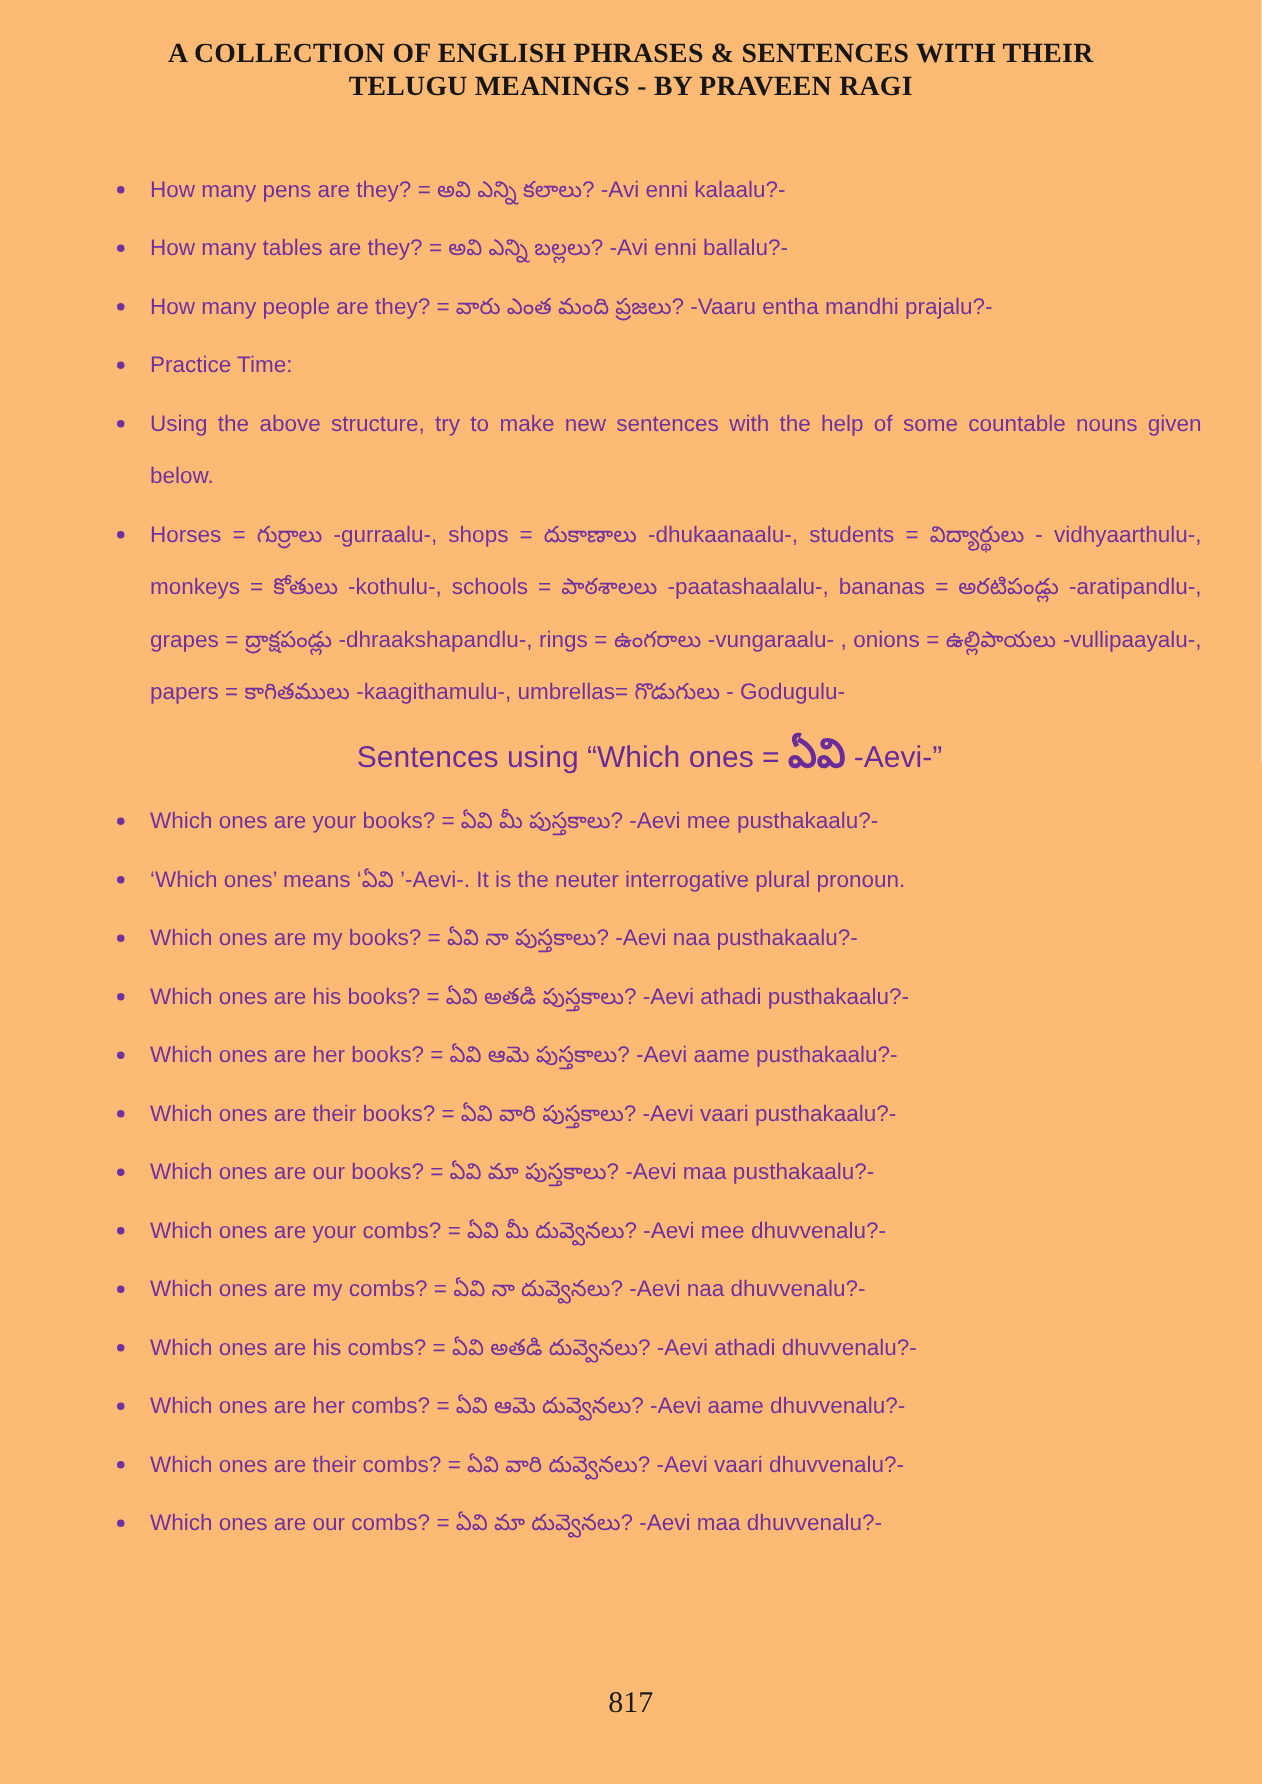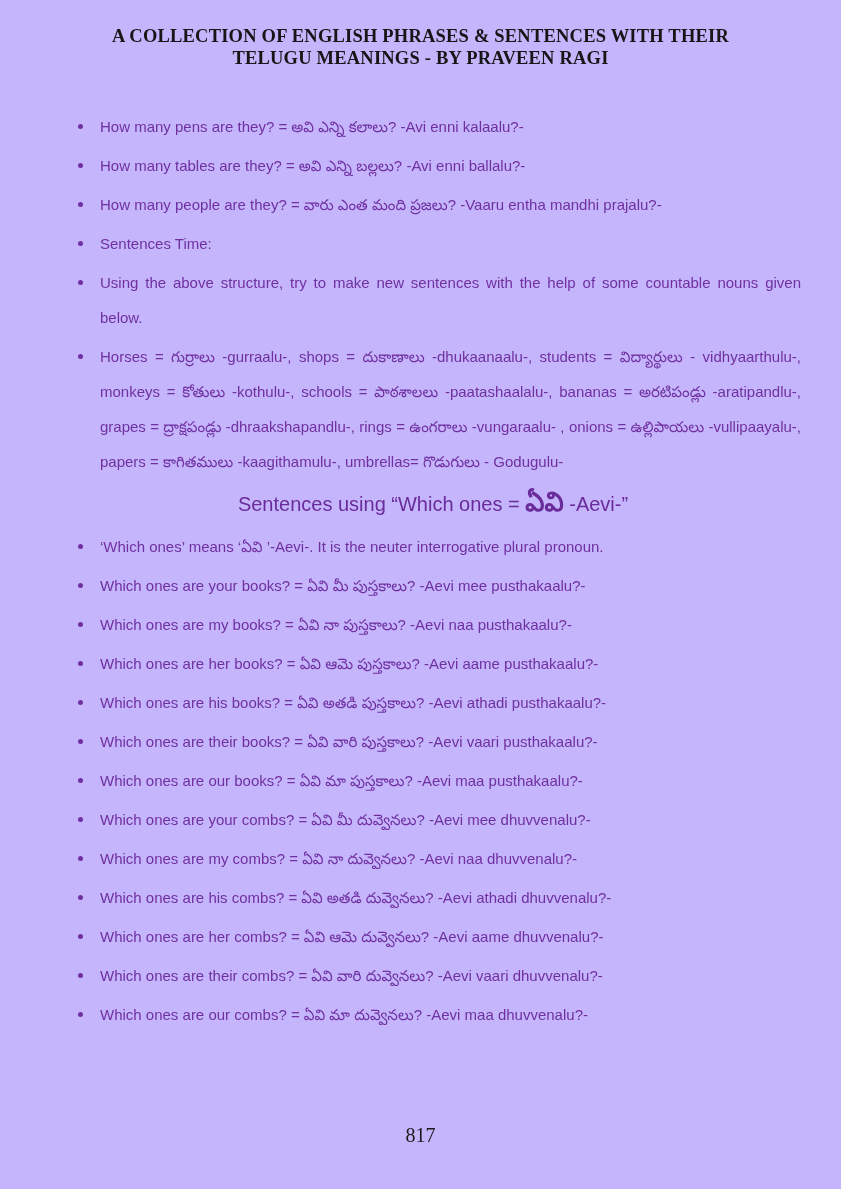--- a/index.html
+++ b/index.html
@@ -5,21 +5,21 @@
   html, body {
     margin: 0;
     padding: 0;
     background: #ffffff;
   }
   .page {
     position: relative;
     width: 841px;
     height: 1189px;
     margin: 0 auto;
-    background: #c4b5fd;
+    background: #fdba74;
     font-family: "Liberation Sans", sans-serif;
     color: #7030A0;
     overflow: hidden;
   }
   .doc-title {
     padding-top: 25px;
     text-align: center;
     color: #161616;
     font-family: "Liberation Serif", serif;
     font-weight: bold;
@@ -82,35 +82,35 @@
 
   <div class="doc-title">
     <div>A COLLECTION OF ENGLISH PHRASES &amp; SENTENCES WITH THEIR</div>
     <div>TELUGU MEANINGS - BY PRAVEEN RAGI</div>
   </div>
 
   <div class="list first">
       <div class="item"><span class="dot"></span><span>How many pens are they? = అవి ఎన్ని కలాలు? -Avi enni kalaalu?-</span></div>
       <div class="item"><span class="dot"></span><span>How many tables are they? = అవి ఎన్ని బల్లలు? -Avi enni ballalu?-</span></div>
       <div class="item"><span class="dot"></span><span>How many people are they? = వారు ఎంత మంది ప్రజలు? -Vaaru entha mandhi prajalu?-</span></div>
-      <div class="item"><span class="dot"></span><span>Sentences Time:</span></div>
+      <div class="item"><span class="dot"></span><span>Practice Time:</span></div>
       <div class="item"><span class="dot"></span><span>Using the above structure, try to make new sentences with the help of some countable nouns given below.</span></div>
       <div class="item"><span class="dot"></span><span>Horses = గుర్రాలు -gurraalu-, shops = దుకాణాలు -dhukaanaalu-, students = విద్యార్థులు - vidhyaarthulu-, monkeys = కోతులు -kothulu-, schools = పాఠశాలలు -paatashaalalu-, bananas = అరటిపండ్లు -aratipandlu-, grapes = ద్రాక్షపండ్లు -dhraakshapandlu-, rings = ఉంగరాలు -vungaraalu- , onions = ఉల్లిపాయలు -vullipaayalu-, papers = కాగితములు -kaagithamulu-, umbrellas= గొడుగులు - Godugulu-</span></div>
     </div>
 
   <div class="section-heading">
     <span>Sentences using “Which ones = </span><span class="telugu-big">ఏవి</span><span> -Aevi-”</span>
   </div>
 
   <div class="list">
+      <div class="item"><span class="dot"></span><span>Which ones are your books? = ఏవి మీ పుస్తకాలు? -Aevi mee pusthakaalu?-</span></div>
       <div class="item"><span class="dot"></span><span>‘Which ones’ means ‘ఏవి ’-Aevi-. It is the neuter interrogative plural pronoun.</span></div>
-      <div class="item"><span class="dot"></span><span>Which ones are your books? = ఏవి మీ పుస్తకాలు? -Aevi mee pusthakaalu?-</span></div>
       <div class="item"><span class="dot"></span><span>Which ones are my books? = ఏవి నా పుస్తకాలు? -Aevi naa pusthakaalu?-</span></div>
+      <div class="item"><span class="dot"></span><span>Which ones are his books? = ఏవి అతడి పుస్తకాలు? -Aevi athadi pusthakaalu?-</span></div>
       <div class="item"><span class="dot"></span><span>Which ones are her books? = ఏవి ఆమె పుస్తకాలు? -Aevi aame pusthakaalu?-</span></div>
-      <div class="item"><span class="dot"></span><span>Which ones are his books? = ఏవి అతడి పుస్తకాలు? -Aevi athadi pusthakaalu?-</span></div>
       <div class="item"><span class="dot"></span><span>Which ones are their books? = ఏవి వారి పుస్తకాలు? -Aevi vaari pusthakaalu?-</span></div>
       <div class="item"><span class="dot"></span><span>Which ones are our books? = ఏవి మా పుస్తకాలు? -Aevi maa pusthakaalu?-</span></div>
       <div class="item"><span class="dot"></span><span>Which ones are your combs? = ఏవి మీ దువ్వెనలు? -Aevi mee dhuvvenalu?-</span></div>
       <div class="item"><span class="dot"></span><span>Which ones are my combs? = ఏవి నా దువ్వెనలు? -Aevi naa dhuvvenalu?-</span></div>
       <div class="item"><span class="dot"></span><span>Which ones are his combs? = ఏవి అతడి దువ్వెనలు? -Aevi athadi dhuvvenalu?-</span></div>
       <div class="item"><span class="dot"></span><span>Which ones are her combs? = ఏవి ఆమె దువ్వెనలు? -Aevi aame dhuvvenalu?-</span></div>
       <div class="item"><span class="dot"></span><span>Which ones are their combs? = ఏవి వారి దువ్వెనలు? -Aevi vaari dhuvvenalu?-</span></div>
       <div class="item"><span class="dot"></span><span>Which ones are our combs? = ఏవి మా దువ్వెనలు? -Aevi maa dhuvvenalu?-</span></div>
     </div>
 

